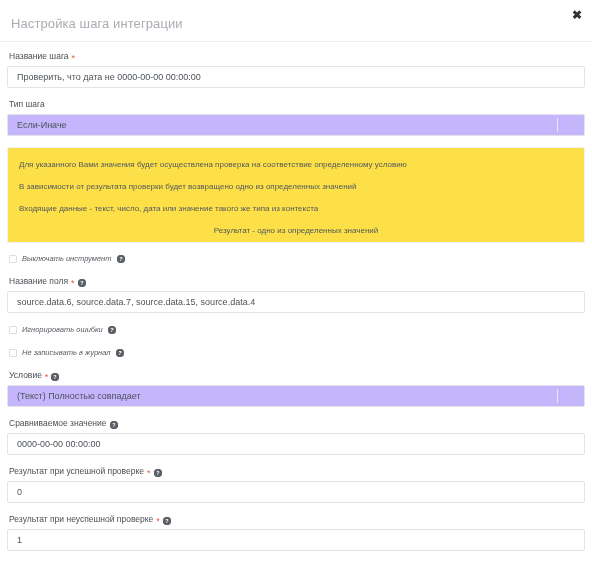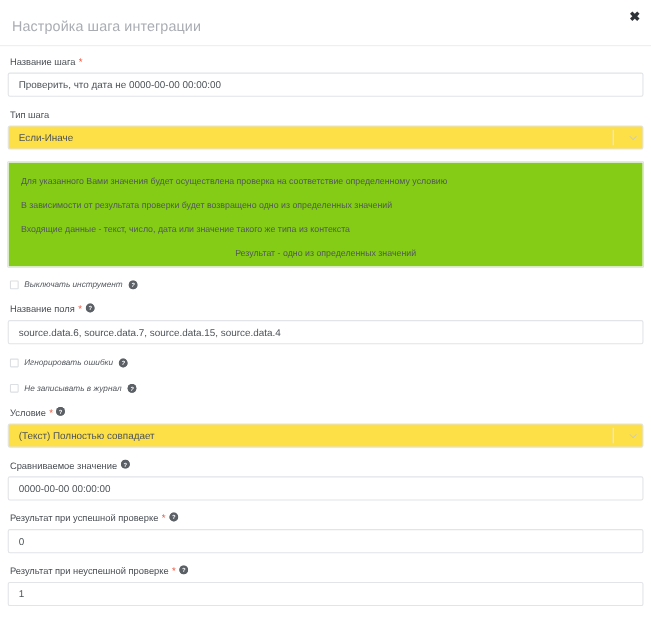--- a/index.html
+++ b/index.html
@@ -62,21 +62,21 @@
   }
   .field {
     margin-bottom: 0;
   }
   .field-label {
     font-size: 8.5px;
     color: #4a4f55;
     line-height: 11px;
     margin: 0 0 4px 2px;
     display: flex;
-    align-items: flex-start;
+    align-items: flex-end;
     gap: 3px;
     white-space: nowrap;
   }
   .req {
     color: #f0543f;
     font-size: 9px;
     line-height: 9px;
     position: relative;
     top: 1px;
   }
@@ -110,21 +110,21 @@
     margin-bottom: 11px;
     cursor: text;
     overflow: hidden;
     white-space: nowrap;
   }
   .select-box {
     height: 22px;
     box-sizing: border-box;
     border: 1px solid #e2e4e7;
     border-radius: 2px;
-    background: #fde047;
+    background: #c4b5fd;
     display: flex;
     align-items: center;
     padding: 0 0 0 9px;
     font-size: 9px;
     color: #4d5358;
     margin-bottom: 11px;
     cursor: pointer;
     position: relative;
   }
   .select-value {
@@ -140,21 +140,21 @@
   }
   .select-caret {
     width: 18px;
     display: flex;
     align-items: center;
     justify-content: center;
     color: #c3c7cc;
   }
   
   .desc-panel {
-    background: #84cc16;
+    background: #fde047;
     border: 1px solid #f0f1f2;
     box-sizing: border-box;
     padding: 11px 11px 14px 11px;
     margin-bottom: 10px;
     height: 96px;
   }
   .desc-line {
     font-size: 8px;
     color: #53585e;
     line-height: 11px;

